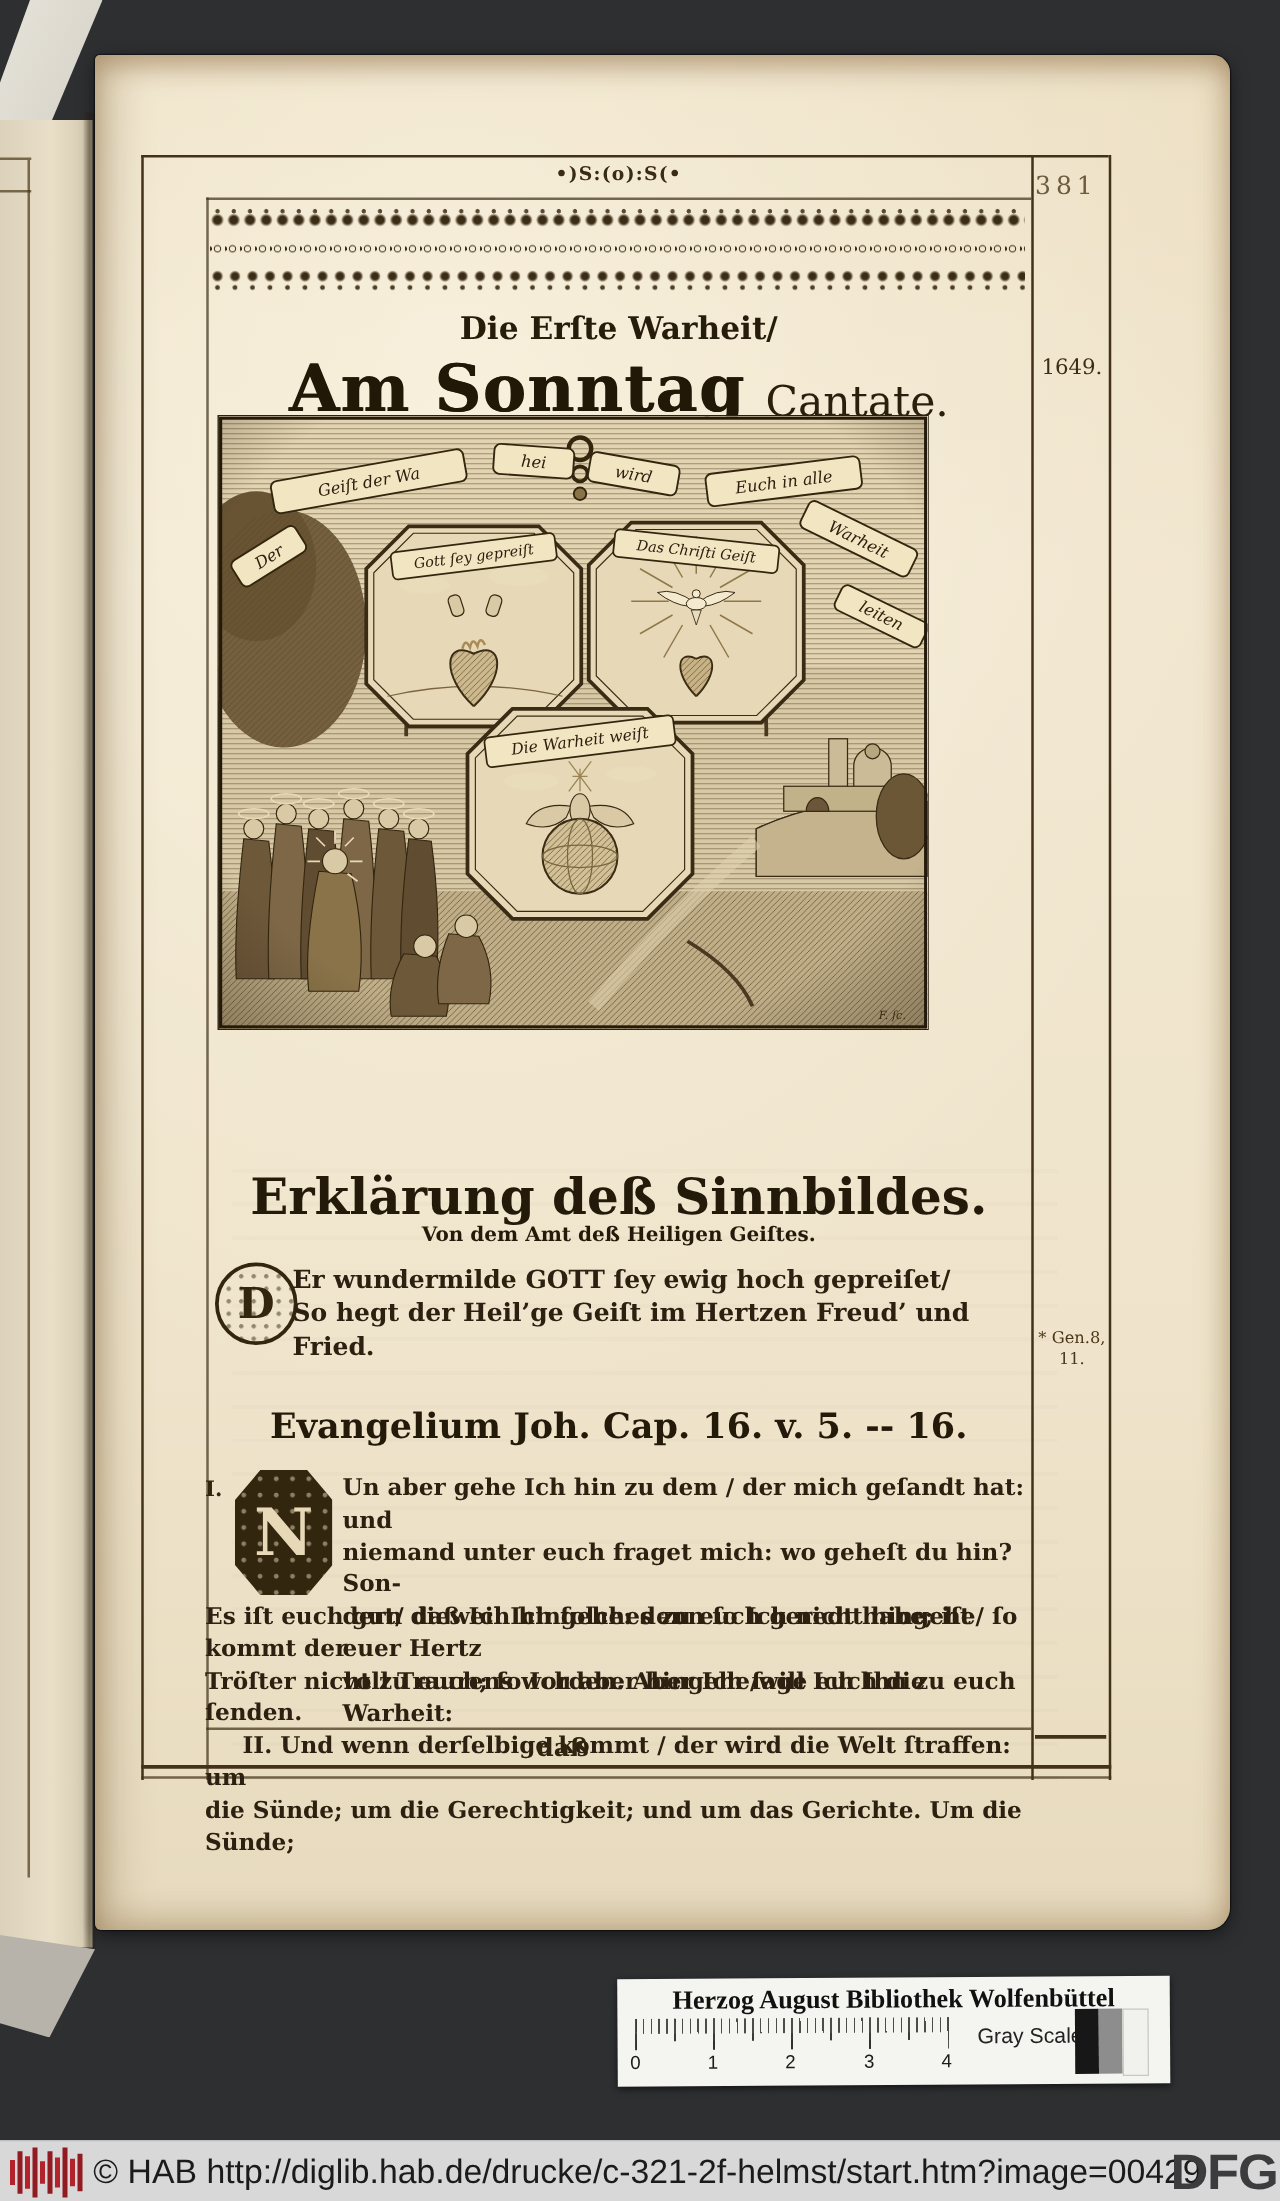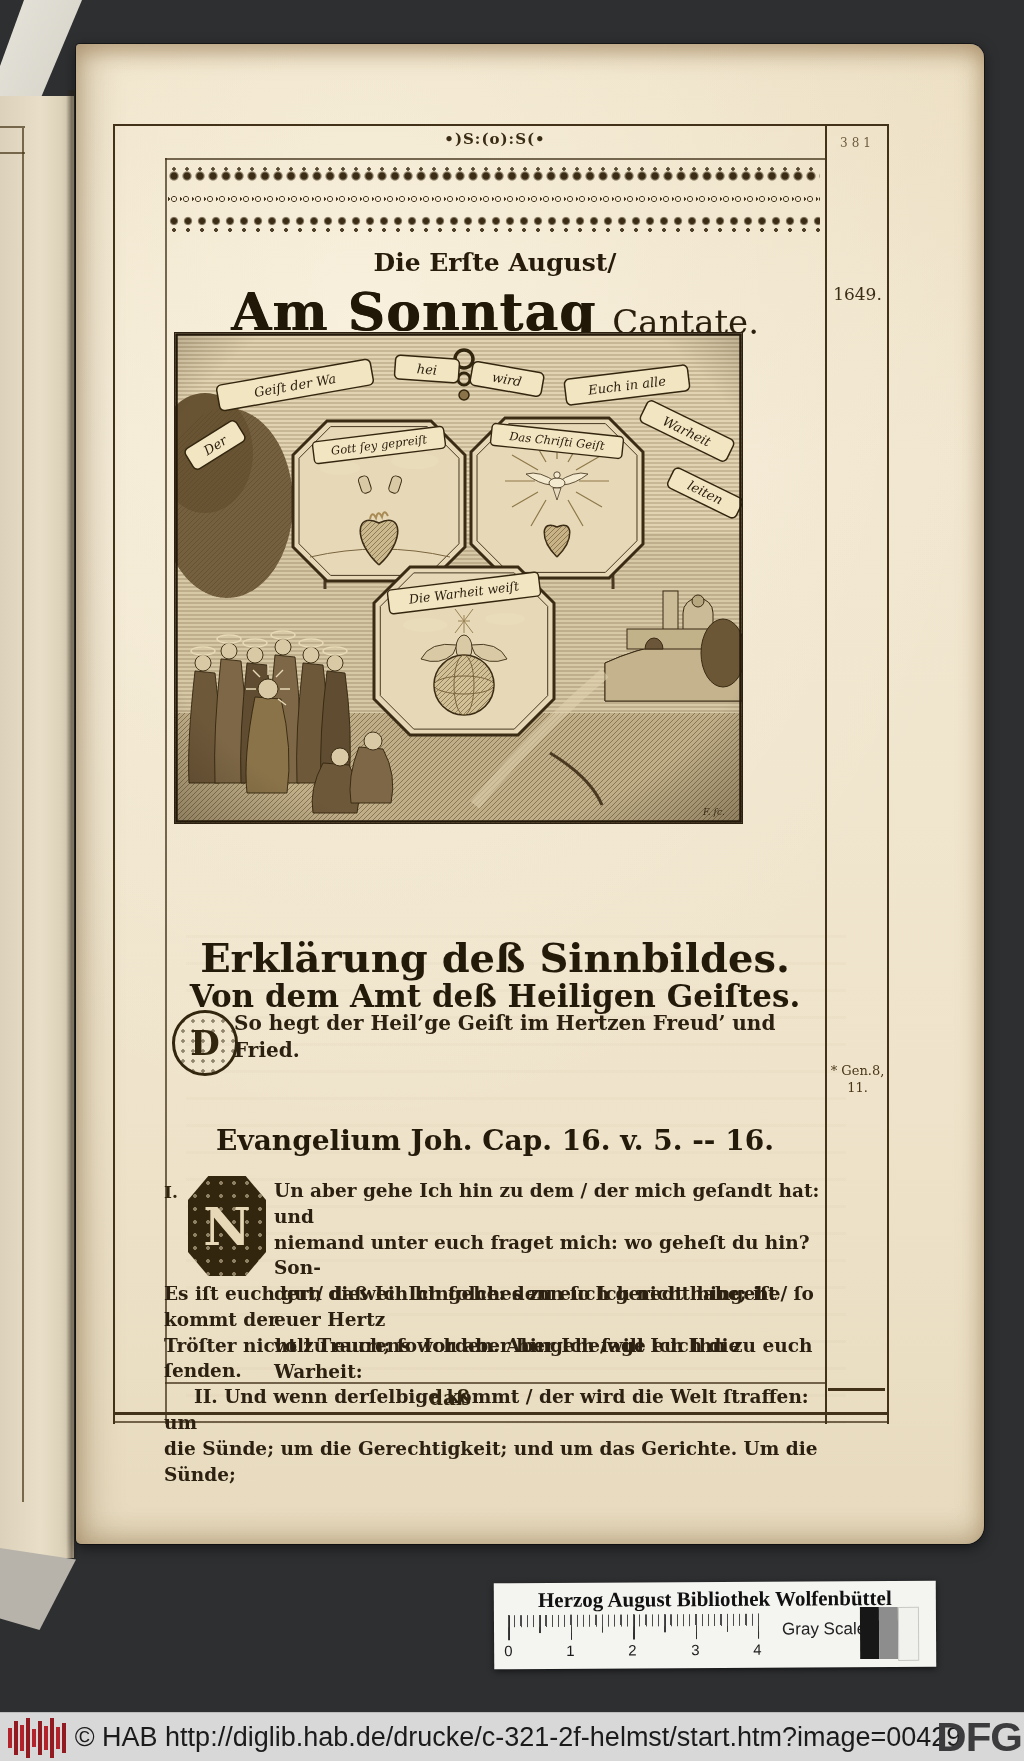--- a/index.html
+++ b/index.html
@@ -29,21 +29,21 @@
                inset 14px 0 34px rgba(95,68,30,.26),
                inset -6px -8px 24px rgba(120,90,40,.18),
                0 0 0 1px rgba(0,0,0,.45), 0 4px 14px rgba(0,0,0,.5);}
   .rule{background:#43321a;}
   .rule.soft{background:rgba(67,50,26,.72);}
   #ghost-showthrough{left:110px;top:880px;width:660px;height:500px;opacity:.5;
     background:repeating-linear-gradient(0deg,rgba(110,85,45,.05) 0 3px,transparent 3px 27px);}
 
   .centerblock{left:89px;width:660px;text-align:center;}
   #ornament{top:86px;font-size:15px;font-weight:bold;letter-spacing:1px;color:#3a2b14;}
-  #page-number{left:752px;top:92px;width:59px;text-align:center;font-size:12px;
+  #page-number{left:752px;top:92px;width:59px;text-align:left;font-size:20px;
     letter-spacing:4px;color:rgba(75,56,26,.8);}
   .fleuron{left:92px;width:652px;}
   .f-row{margin-bottom:3px;}
   .f1{height:23px;background-image:
       radial-gradient(circle at 6px 12px,#3b2c15 3px,rgba(59,44,21,.5) 4.2px,transparent 5.2px),
       radial-gradient(circle at 6px 5px,rgba(59,44,21,.85) 1.5px,transparent 2px);
       background-size:13px 23px,13px 23px;}
   .f2{height:19px;background-image:
       radial-gradient(circle at 6px 9px,transparent 1.8px,#3b2c15 2.5px,transparent 3.3px),
       radial-gradient(circle at 0px 9px,#3b2c15 1.5px,transparent 2px);
@@ -56,21 +56,21 @@
   #pretitle{top:204px;font-size:25px;font-weight:bold;color:#271c0b;}
   #title-row{top:236px;height:62px;display:flex;align-items:flex-end;justify-content:center;gap:16px;}
   #title-main{font-size:52px;font-weight:bold;letter-spacing:1px;color:#221808;
     text-shadow:.6px 0 #221808;}
   #title-suffix{font-size:34px;color:#2a1e0c;}
   #year-note{left:752px;top:240px;width:59px;text-align:center;font-size:17px;color:#3c2d15;}
 
   #engraving{left:99px;top:289px;width:567px;height:490px;box-shadow:0 0 0 1px #2c2010;}
 
   #expl-heading{top:890px;font-size:40px;font-weight:bold;color:#241a0a;}
-  #expl-subheading{top:934px;font-size:31px;font-weight:bold;color:#241a0a;}
+  #expl-subheading{top:934px;font-size:16px;font-weight:bold;color:#241a0a;}
   #dropcap-d{left:96px;top:966px;width:60px;height:60px;border-radius:50%;
     border:3px solid #33260f;display:flex;align-items:center;justify-content:center;
     background:radial-gradient(#ecdfbd,#cdb98e 75%);
     background-image:radial-gradient(circle at 8px 8px,rgba(51,38,15,.5) 1.5px,transparent 2px);
     background-size:10px 10px;font-size:34px;font-weight:bold;color:#33260f;}
   #verse{left:158px;top:966px;width:580px;font-size:20px;font-weight:bold;line-height:27px;
     color:#2c2010;}
   #margin-note{left:752px;top:1018px;width:59px;text-align:center;font-size:13px;
     line-height:17px;color:#4a3719;}
   #gospel-heading{top:1080px;font-size:28px;font-weight:bold;color:#241a0a;}
@@ -145,21 +145,21 @@
 
     <div class="abs centerblock" id="ornament">•)S:(o):S(•</div>
     <div class="abs" id="page-number">381</div>
 
     <div class="abs fleuron" style="top:120px">
       <div class="f-row f1"></div>
       <div class="f-row f2"></div>
       <div class="f-row f3"></div>
     </div>
 
-    <div class="abs centerblock" id="pretitle">Die Erſte August/</div>
+    <div class="abs centerblock" id="pretitle">Die Erſte Warheit/</div>
     <div class="abs centerblock" id="title-row">
       <span id="title-main">Am Sonntag</span>
       <span id="title-suffix">Cantate.</span>
     </div>
     <div class="abs" id="year-note">1649.</div>
 
     <svg class="abs" id="engraving" viewBox="0 0 567 490">
       <defs>
         <pattern id="hh" width="4" height="4" patternUnits="userSpaceOnUse">
             <path d="M0 2h4" stroke="#6a5433" stroke-width=".6"></path>
@@ -342,20 +342,21 @@
       <text x="528" y="482" font-size="9" font-style="italic" fill="#3a2b14">F. ſc.</text>
       <rect x="1.5" y="1.5" width="564" height="487" fill="none" stroke="#241a0b" stroke-width="2.5"></rect>
     </svg>
 
     <div class="abs centerblock" id="expl-heading">Erklärung deß Sinnbildes.</div>
     <div class="abs centerblock" id="expl-subheading">Von dem Amt deß Heiligen Geiſtes.</div>
     <div class="abs" id="dropcap-d">
         <span>D</span>
       </div>
     <div class="abs" id="verse">
+      <div>Er wundermilde GOTT ſey ewig hoch gepreiſet/</div>
       <div>So hegt der Heil’ge Geiſt im Hertzen Freud’ und Fried.</div>
     </div>
     <div class="abs" id="margin-note">
       <div>* Gen.8,</div>
       <div>11.</div>
     </div>
 
     <div class="abs centerblock" id="gospel-heading">Evangelium Joh. Cap. 16. v. 5. -- 16.</div>
     <div class="abs" id="sec1-marker">I.</div>
     <div class="abs" id="initial-n">

